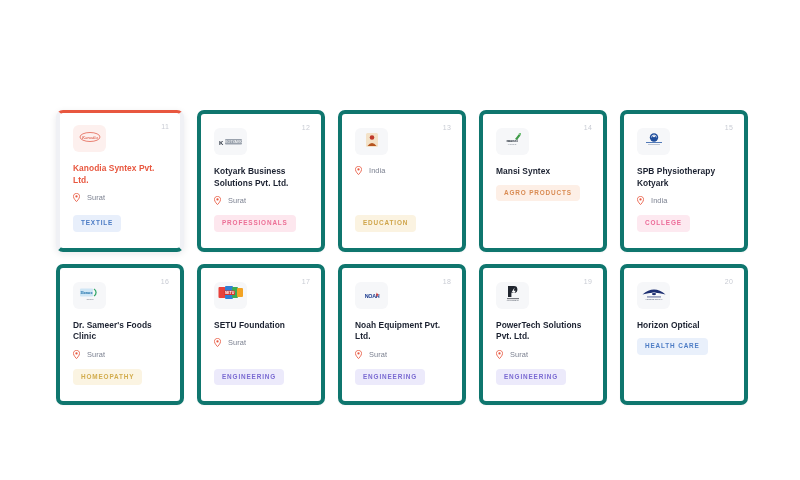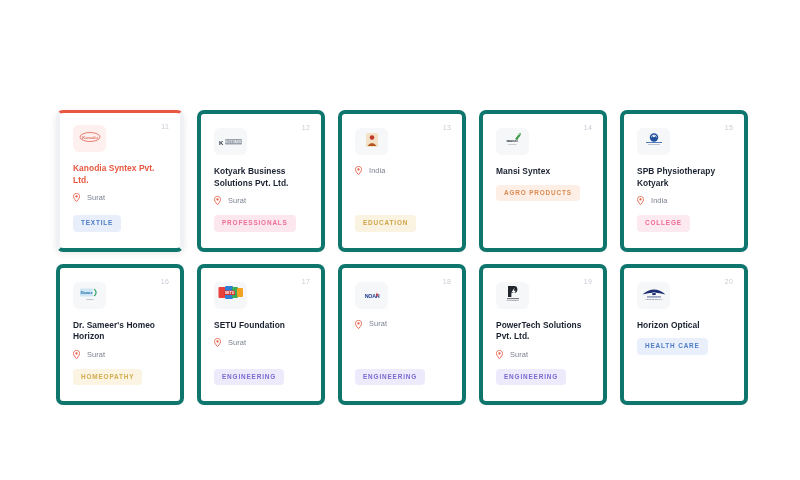--- a/index.html
+++ b/index.html
@@ -204,21 +204,21 @@
       <div class="card">
         <div class="card-num">16</div>
         <div class="logo-box">
           <span class="logo-img"><svg width="24" height="15" viewBox="0 0 24 15">
               <rect x="2" y="2.5" width="13" height="8" rx="1" fill="#cfe6f5"></rect>
               <text x="8.5" y="8.2" font-size="4" font-family="Liberation Serif, serif" font-weight="bold" fill="#1a6ea8" text-anchor="middle">Homeo</text>
               <path d="M16 3 a4 4 0 0 1 0 7" fill="none" stroke="#35a86b" stroke-width="1.3"></path>
               <text x="12" y="13.8" font-size="2.2" font-family="Liberation Sans, sans-serif" fill="#6b7480" text-anchor="middle">CLINIC</text>
             </svg></span>
         </div>
-        <div class="card-title">Dr. Sameer's Homeo Horizon</div>
+        <div class="card-title">Dr. Sameer's Foods Clinic</div>
         <div class="loc">
           <svg class="pin" width="7" height="9" viewBox="0 0 7 9">
             <path d="M3.5 0.4 C1.7 0.4 0.4 1.7 0.4 3.4 C0.4 5.5 3.5 8.6 3.5 8.6 C3.5 8.6 6.6 5.5 6.6 3.4 C6.6 1.7 5.3 0.4 3.5 0.4 Z" fill="none" stroke="#e8573f" stroke-width="0.85"></path>
             <circle cx="3.5" cy="3.4" r="1.15" fill="#e8573f"></circle>
           </svg>
           <span class="loc-text">Surat</span>
         </div>
         <span class="badge b-homeo">HOMEOPATHY</span>
       </div>
       <div class="card">
@@ -244,20 +244,21 @@
         <span class="badge b-eng">ENGINEERING</span>
       </div>
       <div class="card">
         <div class="card-num">18</div>
         <div class="logo-box">
           <span class="logo-img"><svg width="24" height="9" viewBox="0 0 24 9">
               <text x="12" y="6.5" font-size="5.4" font-family="Liberation Sans, sans-serif" font-weight="bold" fill="#1b3b8f" text-anchor="middle" letter-spacing="-0.4">NOAH</text>
               <path d="M16.5 1.5 l2 2.2 l-2 2.2 z" fill="#e03a2f"></path>
             </svg></span>
         </div>
+        <div class="card-title">Noah Equipment Pvt. Ltd.</div>
         <div class="loc">
           <svg class="pin" width="7" height="9" viewBox="0 0 7 9">
             <path d="M3.5 0.4 C1.7 0.4 0.4 1.7 0.4 3.4 C0.4 5.5 3.5 8.6 3.5 8.6 C3.5 8.6 6.6 5.5 6.6 3.4 C6.6 1.7 5.3 0.4 3.5 0.4 Z" fill="none" stroke="#e8573f" stroke-width="0.85"></path>
             <circle cx="3.5" cy="3.4" r="1.15" fill="#e8573f"></circle>
           </svg>
           <span class="loc-text">Surat</span>
         </div>
         <span class="badge b-eng">ENGINEERING</span>
       </div>
       <div class="card">

